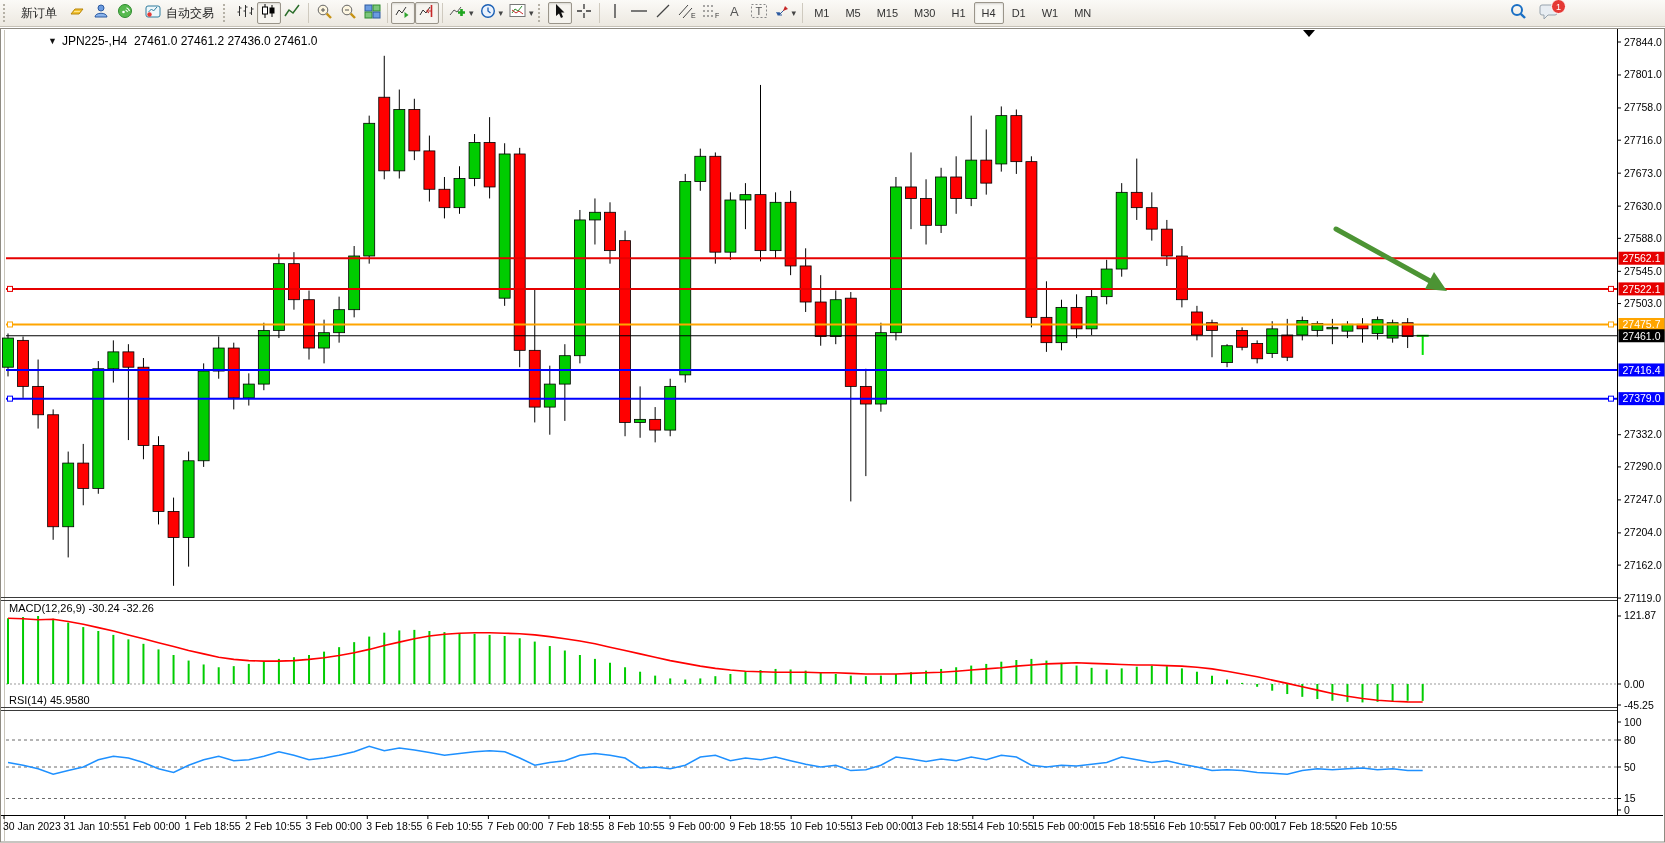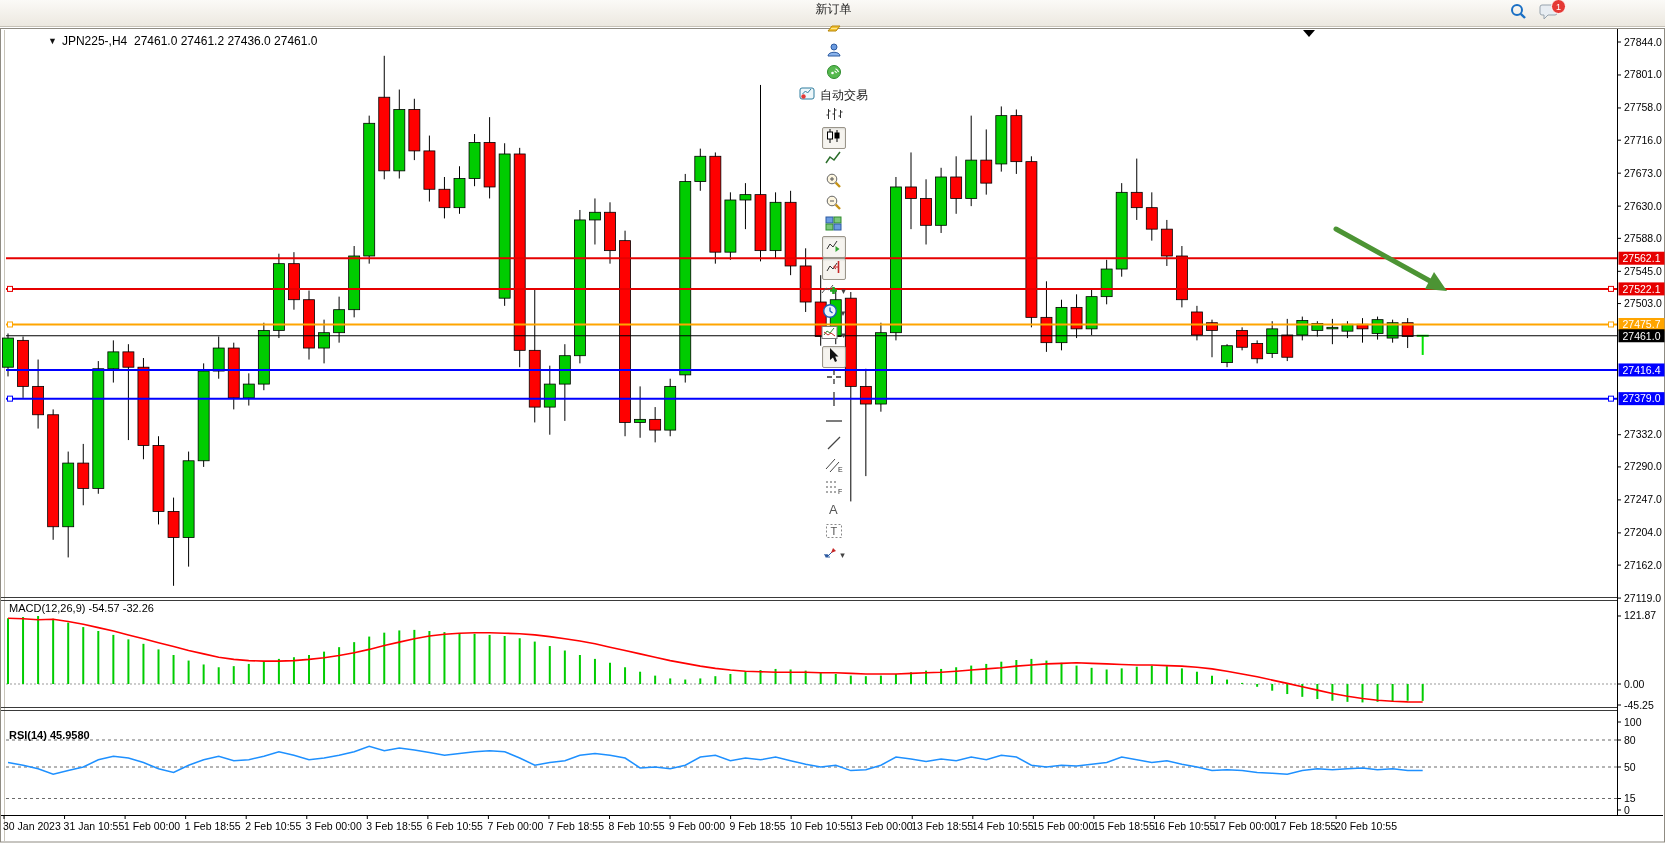--- a/index.html
+++ b/index.html
@@ -1,21 +1,21 @@
 <!DOCTYPE html>
 <html><head>
 <meta charset="utf-8">
 <style>
   html,body{margin:0;padding:0;background:#fff;}
   #app{position:relative;width:1665px;height:843px;overflow:hidden;
        font-family:"Liberation Sans",sans-serif;-webkit-font-smoothing:antialiased;}
   
   #toolbar{position:absolute;left:0;top:0;width:1665px;height:27px;
     background:linear-gradient(#fbfaf7,#ece8e0);border-bottom:1px solid #c6c1b6;
-    display:flex;align-items:center;padding-left:2px;box-sizing:border-box;z-index:5;flex-direction:column;}
+    display:flex;align-items:center;padding-left:2px;box-sizing:border-box;z-index:5;}
   .grip{width:5px;height:18px;border-left:2px dotted #b5b1a6;margin:0 3px 0 1px;}
   .sep{width:1px;height:20px;background:#cfcabf;margin:0 3px;}
   .tbtn{height:22px;min-width:24px;display:flex;align-items:center;justify-content:center;
     border:1px solid transparent;border-radius:2px;box-sizing:border-box;padding:0 2px;cursor:default;}
   .tbtn.pressed{border:1px solid #9a958a;background:#f6f4ef;box-shadow:inset 0 1px 2px rgba(0,0,0,.12);}
   .tbtn.txt{padding:0 7px;font-size:12px;color:#222;white-space:nowrap;}
   .caret{font-size:9px;color:#444;margin-left:2px;}
   .tf{height:20px;padding:0 7px;font-size:11px;color:#333;display:flex;align-items:center;
     border:1px solid transparent;border-radius:2px;}
   .tf.active{border:1px solid #9a958a;background:#f8f7f3;box-shadow:inset 0 1px 2px rgba(0,0,0,.15);}
@@ -23,21 +23,21 @@
   .badge{position:absolute;right:-5px;top:-4px;width:13px;height:13px;border-radius:50%;
     background:#e53935;color:#fff;font-size:9px;display:flex;align-items:center;
     justify-content:center;border:1px solid #fff;}
   
   #chart-area{position:absolute;left:0;top:27px;width:1665px;height:816px;}
   #chart-svg{position:absolute;left:0;top:-27px;}
   .overlay{position:absolute;font-size:12px;color:#000;white-space:nowrap;z-index:3;}
   #chart-title{left:9px;top:7px;margin-left:39px;}
   #chart-title .tri{font-size:9px;vertical-align:1px;margin-right:5px;color:#111;}
   #macd-label{left:9px;top:575px;font-size:11px;}
-  #rsi-label{left:9px;top:702px;font-size:11px;font-weight:bold;}
+  #rsi-label{left:9px;top:667px;font-size:11px;}
   svg text{font-family:"Liberation Sans",sans-serif;}
 </style>
 </head>
 <body>
 
 <div id="app">
 
   <div id="toolbar">
     <div class="grip"></div>
 
@@ -240,20 +240,31 @@
       <span>
         <svg width="16" height="16">
             <path d="M3 13L8 8M8 8h-3M8 8v3" stroke="#2c5aa0" fill="none" transform="rotate(180 6.5 10)"></path>
         <polygon points="11,3 14,6 9,8" fill="#c62828"></polygon>
             <polygon points="4,13 7,10 2,9" fill="#2c5aa0"></polygon>
           </svg></span>
       <span class="caret">▾</span>
     </div>
 
     <div class="sep"></div>
+    <div id="tf-group" style="display:flex;">
+        <div class="tf">M1</div>
+        <div class="tf">M5</div>
+        <div class="tf">M15</div>
+        <div class="tf">M30</div>
+        <div class="tf">H1</div>
+        <div class="tf active">H4</div>
+        <div class="tf">D1</div>
+        <div class="tf">W1</div>
+        <div class="tf">MN</div>
+      </div>
 
     <div id="tb-right">
       <div class="tbtn">
         <span>
           <svg width="18" height="18">
               <circle cx="8" cy="8" r="5" fill="none" stroke="#1a6fc4" stroke-width="2"></circle>
           <line x1="11.8" y1="11.8" x2="16" y2="16" stroke="#1a6fc4" stroke-width="2.4"></line>
             </svg></span>
       </div>
       <div class="tbtn" style="position:relative;margin-left:6px;">
@@ -711,16 +722,16 @@
           <line x1="1275.55" y1="816" x2="1275.55" y2="819" stroke="#000"></line>
           <text x="1274.55" y="830" font-size="10.5" fill="#000" text-anchor="start">17 Feb 18:55</text>
           <line x1="1336.1" y1="816" x2="1336.1" y2="819" stroke="#000"></line>
           <text x="1335.1" y="830" font-size="10.5" fill="#000" text-anchor="start">20 Feb 10:55</text>
         </g>
       </svg>
 
     <div class="overlay" id="chart-title">
       <span class="tri">▼</span><span>JPN225-,H4</span>&nbsp;&nbsp;<span>27461.0 27461.2 27436.0 27461.0</span>
     </div>
-    <div class="overlay" id="macd-label">MACD(12,26,9) -54.57 -32.26</div>
+    <div class="overlay" id="macd-label">MACD(12,26,9) -30.24 -32.26</div>
     <div class="overlay" id="rsi-label">RSI(14) 45.9580</div>
   </div>
 </div>
 
 </body></html>

